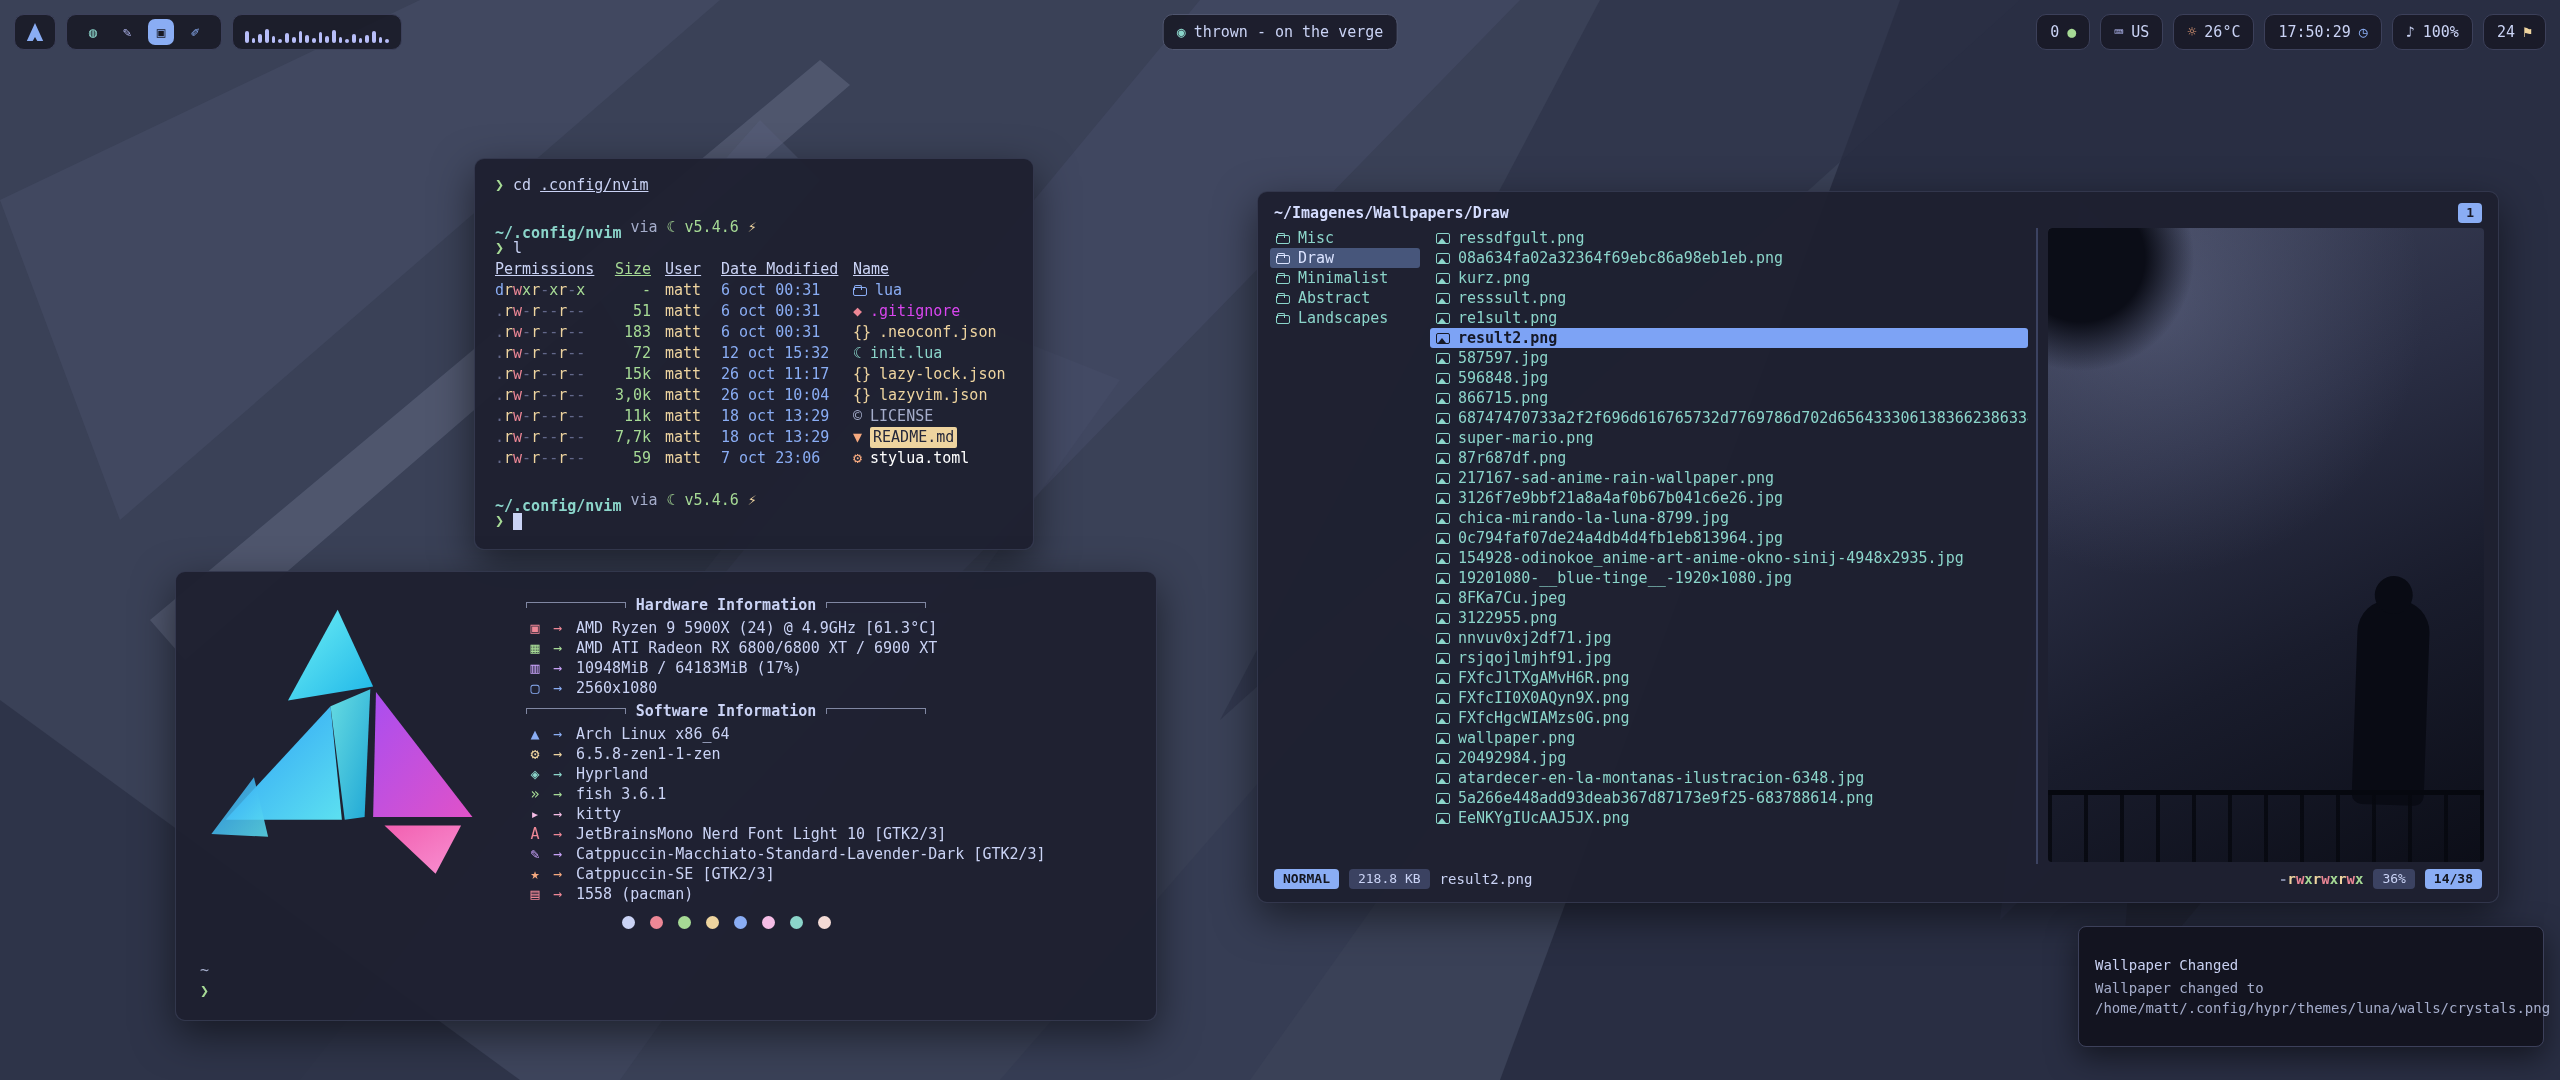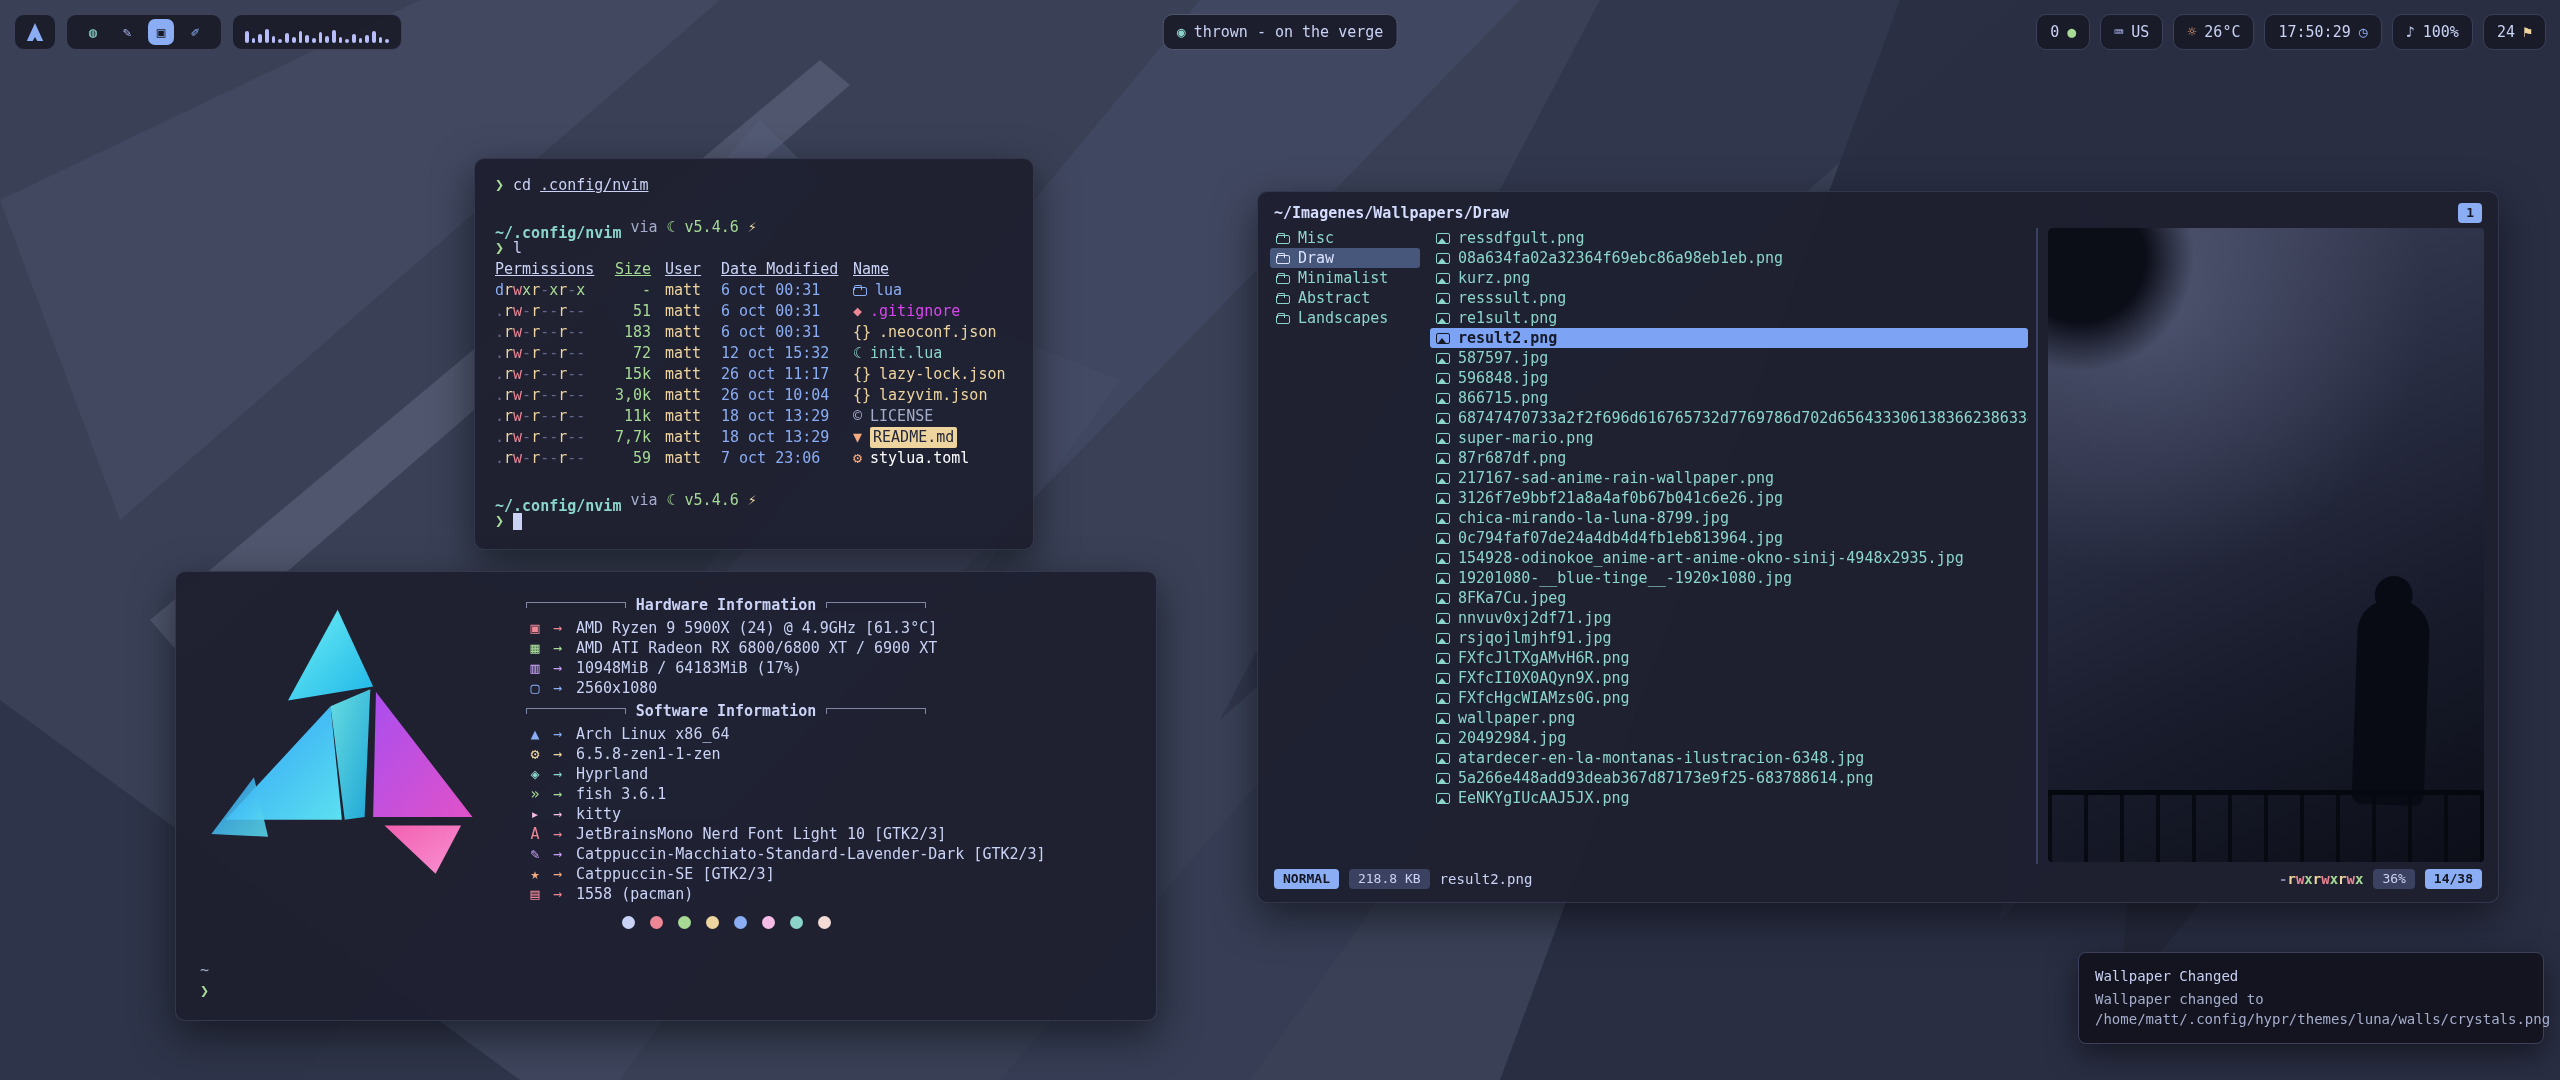--- a/index.html
+++ b/index.html
@@ -108,23 +108,23 @@
   .art .rail::after{content:"";position:absolute;inset:0;background:repeating-linear-gradient(90deg,#06080f 0 4px,transparent 4px 36px);opacity:.85;}
   .fm-status{height:30px;display:flex;align-items:center;gap:10px;padding:0 4px;font-size:14px;}
   .badge{height:20px;line-height:20px;padding:0 9px;border-radius:4px;font-size:13px;}
   .b-mode{background:var(--blue);color:#14161f;font-weight:bold;}
   .b-grey{background:#3b4261;color:var(--text);}
   .b-pos{background:var(--blue);color:#14161f;font-weight:bold;}
   .stat-right{margin-left:auto;display:flex;align-items:center;gap:10px;}
   .perms{white-space:pre;font-weight:bold;}
 
   
-  .notification{position:absolute;left:2078px;top:952px;width:466px;min-height:92px;
+  .notification{position:absolute;left:2078px;top:926px;width:466px;min-height:92px;
                 background:rgba(19,20,31,.96);border:1px solid #3c405a;border-radius:8px;
-                padding:13px 16px;font-size:14px;line-height:20px;color:var(--sub);
+                padding:28px 16px;font-size:14px;line-height:20px;color:var(--sub);
                 box-shadow:0 10px 30px rgba(0,0,0,.5);}
   .notif-title{color:#c9d1f2;margin-bottom:3px;}
 </style>
 </head>
 <body>
 
 <div class="screen">
 
   <svg class="wallpaper" viewBox="0 0 2560 1080" preserveAspectRatio="none">
     <rect x="0" y="0" width="2560" height="1080" fill="#3a4157"></rect>
@@ -507,20 +507,24 @@
           <div class="firow">
             <span class="imgic"></span>
             <span>19201080-__blue-tinge__-1920×1080.jpg</span>
           </div>
           <div class="firow">
             <span class="imgic"></span>
             <span>8FKa7Cu.jpeg</span>
           </div>
           <div class="firow">
             <span class="imgic"></span>
+            <span>3122955.png</span>
+          </div>
+          <div class="firow">
+            <span class="imgic"></span>
             <span>nnvuv0xj2df71.jpg</span>
           </div>
           <div class="firow">
             <span class="imgic"></span>
             <span>rsjqojlmjhf91.jpg</span>
           </div>
           <div class="firow">
             <span class="imgic"></span>
             <span>FXfcJlTXgAMvH6R.png</span>
           </div>

